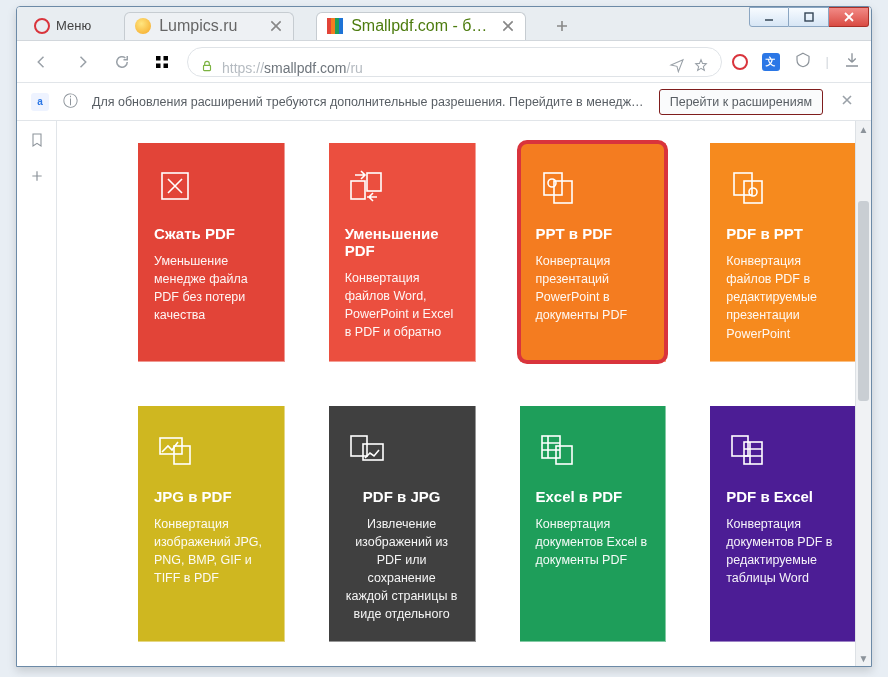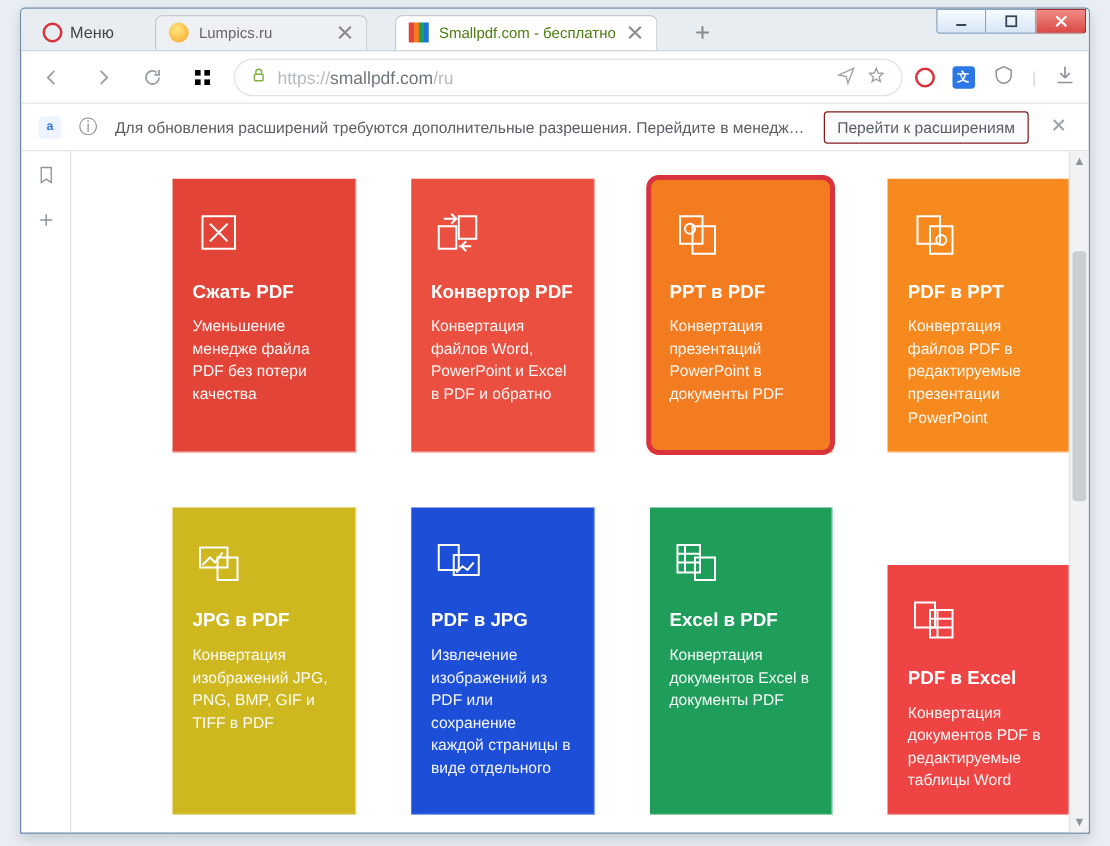--- a/index.html
+++ b/index.html
@@ -43,33 +43,33 @@
     border:1px solid rgba(0,0,0,0); border-radius:4px; color:#444;
   }
   .opera-logo { width:16px; height:16px; border:2px solid #d9343c; border-radius:50%; }
   .tab {
     display:flex; align-items:center; gap:8px; height:28px; padding:0 10px;
     border:1px solid #c6ccd1; border-bottom:none; border-radius:6px 6px 0 0;
     margin-left:6px; min-width:170px; max-width:210px; background:#eef1f4; color:#666;
   }
   .tab.active { background:#fff; color:#4d7c0f; }
   .tab .favicon { width:16px; height:16px; display:flex; align-items:center; justify-content:center; }
-  .tab .tab-title { flex:1; white-space:nowrap; overflow:hidden; text-overflow:ellipsis; font-size:12px; }
+  .tab .tab-title { flex:1; white-space:nowrap; overflow:hidden; text-overflow:ellipsis; font-size:16px; }
   .tab .tab-close { width:14px; height:14px; color:#888; }
   .tab-add { width:24px; height:24px; display:flex; align-items:center; justify-content:center; margin-left:8px; color:#888; }
 
   
   .toolbar {
     display:flex; align-items:center; height:42px; padding:0 10px;
     border-bottom:1px solid #e1e5e9; gap:10px;
   }
   .nav-icon { width:30px; height:30px; display:flex; align-items:center; justify-content:center; color:#9aa1a8; }
   .nav-icon svg { width:18px; height:18px; }
   .addr {
-    flex:1; height:30px; display:flex; align-items:center; gap:8px;
+    flex:1; height:30px; display:flex; align-items:flex-end; gap:8px;
     border:1px solid #dfe3e7; border-radius:16px; padding:0 12px; color:#9aa1a8;
   }
   .addr .url-text { flex:1; font-size:14px; color:#b5bbc1; white-space:nowrap; overflow:hidden; }
   .addr .url-dark { color:#6e757c; }
   .tool-right { display:flex; align-items:center; gap:14px; color:#8c939a; }
   .tool-right .opera-logo { border-color:#d9343c; }
 
   
   .notice {
     display:flex; align-items:center; height:38px; padding:0 14px; gap:14px;
@@ -118,23 +118,23 @@
 
   .row3 .card { min-height:72px; padding:14px 16px; }
   .row3 .card .icon { margin-bottom:0; }
 
   
   .c-red    { background:#e24438; }
   .c-red2   { background:#eb4f3f; }
   .c-orange { background:#f47c20; }
   .c-orange2{ background:#f68a1e; }
   .c-olive  { background:#cfb720; }
-  .c-yellow { background:#1d4ed8; }
+  .c-yellow { background:#404040;text-align:center; }
   .c-green  { background:#1e9e5a; }
-  .c-green2 { background:#ef4444;margin-top:46px; }
+  .c-green2 { background:#4c1d95; }
   .c-rose   { background:#e6425e; }
   .c-rose2  { background:#ef4e6b; }
   .c-blue   { background:#1e73d6; }
   .c-blue2  { background:#2a82e4; }
 
   
   .fav-lumpics { width:16px;height:16px;border-radius:50%; background:radial-gradient(circle at 40% 35%,#ffe680,#f5a623); }
   .fav-smallpdf { width:16px;height:16px; background:
      linear-gradient(90deg,#e24438 0 25%,#f47c20 0 50%,#1e9e5a 0 75%,#1e73d6 0 100%); }
   .translate-badge{width:18px;height:18px;border-radius:3px;display:flex;align-items:center;justify-content:center;background:#2b77e6;color:#fff;font-size:10px;font-weight:700;}
@@ -289,21 +289,21 @@
               </svg></span>
             <h3>Сжать PDF</h3>
             <p>Уменьшение менедже файла PDF без потери качества</p>
           </div>
           <div class="card c-red2">
             <span class="icon"><svg viewBox="0 0 42 42">
                 <rect x="6" y="16" width="14" height="18"></rect>
                 <rect x="22" y="8" width="14" height="18"></rect>
                 <path d="M10 10h10M16 6l4 4-4 4M32 32H22m6 4l-4-4 4-4"></path>
               </svg></span>
-            <h3>Конвертор PDF</h3>
+            <h3>Уменьшение PDF</h3>
             <p>Конвертация файлов Word, PowerPoint и Excel в PDF и обратно</p>
           </div>
           <div class="card c-orange highlight">
             <span class="icon"><svg viewBox="0 0 42 42">
                 <rect x="8" y="8" width="18" height="22"></rect>
                 <rect x="18" y="16" width="18" height="22"></rect>
                 <circle cx="16" cy="18" r="4"></circle>
               </svg></span>
             <h3>PPT в PDF</h3>
             <p>Конвертация презентаций PowerPoint в документы PDF</p>

